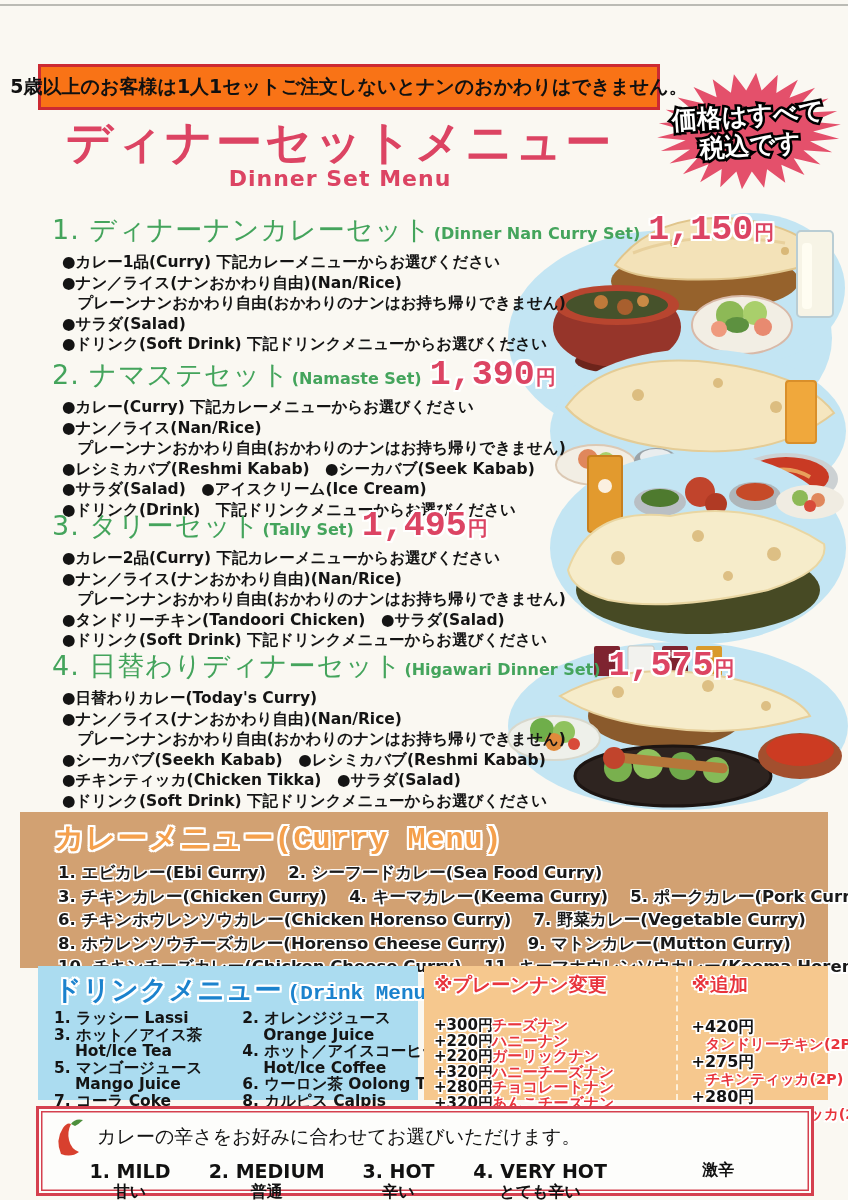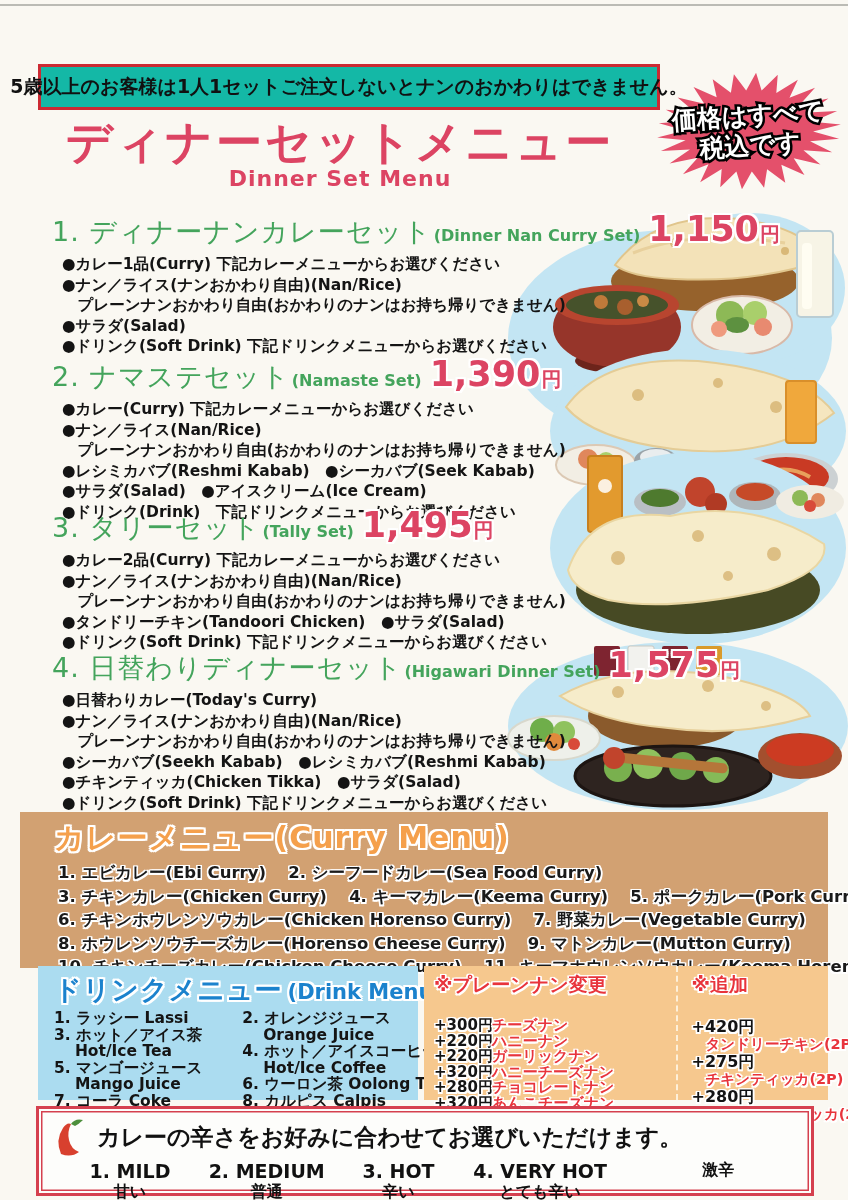--- a/index.html
+++ b/index.html
@@ -2,23 +2,23 @@
 <html><head>
 <meta charset="utf-8">
 <style>
   html,body{margin:0;padding:0;}
   body{width:848px;height:1200px;background:#ffffff;font-family:"DejaVu Sans",sans-serif;}
   .page{position:relative;width:848px;height:1200px;background:#faf8f2;overflow:hidden;}
   .scan-top{position:absolute;top:4px;left:0;width:848px;height:2px;background:#9a9a94;opacity:.65;}
 
   
   .ow{text-shadow:-1.5px -1.5px 0 #fff,1.5px -1.5px 0 #fff,-1.5px 1.5px 0 #fff,1.5px 1.5px 0 #fff,0 -1.5px 0 #fff,0 1.5px 0 #fff,-1.5px 0 0 #fff,1.5px 0 0 #fff;}
-  .ow2{text-shadow:-2px -2px 0 #fff,2px -2px 0 #fff,-2px 2px 0 #fff,2px 2px 0 #fff,0 -2px 0 #fff,0 2px 0 #fff,-2px 0 0 #fff,2px 0 0 #fff;}
-
-  .banner{position:absolute;left:38px;top:64px;width:616px;height:40px;background:#14b8a6;border:3px solid #cc2a33;display:flex;align-items:center;justify-content:center;}
+  .ow2{text-shadow:-2px -2px 0 #fff,2px -2px 0 #fff,-2px 2px 0 #fff,2px 2px 0 #fff,0 -2px 0 #fff,0 2px 0 #fff,-2px 0 0 #fff,2px 0 0 #fff;font-family:Liberation Mono, monospace;}
+
+  .banner{position:absolute;left:38px;top:64px;width:616px;height:40px;background:#f97316;border:3px solid #cc2a33;display:flex;align-items:center;justify-content:center;}
   .banner span{font-size:19px;font-weight:700;color:#111;letter-spacing:0px;white-space:nowrap;}
 
   .tax-badge{position:absolute;left:656px;top:70px;transform:rotate(-4deg);}
 
   .title-jp{position:absolute;left:40px;top:112px;width:600px;text-align:center;font-size:46px;font-weight:700;color:#dc4463;letter-spacing:3px;}
   .title-en{position:absolute;left:40px;top:166px;width:600px;text-align:center;font-size:22px;font-weight:700;color:#dc4463;letter-spacing:1px;}
 
   .photo{position:absolute;z-index:0;}
   .set{position:absolute;left:52px;z-index:2;width:560px;}
   .set-head{margin:0 0 4px 0;display:flex;align-items:baseline;white-space:nowrap;}
@@ -47,21 +47,21 @@
   .nan-row{display:flex;line-height:15.6px;white-space:nowrap;}
   .nan-price{font-size:15px;font-weight:700;color:#141414;width:58px;}
   .nan-name{font-size:15px;font-weight:700;color:#e8343c;}
   .add-col{flex:1;padding:6px 0 0 14px;border-left:2px dashed #fdf0da;}
   .add-price{font-size:16px;font-weight:700;color:#141414;line-height:18px;white-space:nowrap;}
   .add-name{font-size:14.5px;font-weight:700;color:#e8343c;line-height:17px;margin-left:14px;white-space:nowrap;}
 
   .spice-box{position:absolute;left:36px;top:1106px;width:772px;height:84px;background:#fdfdfb;border:3px solid #d5404f;box-shadow:inset 0 0 0 2px #fdfdfb, inset 0 0 0 3.5px #d5404f;z-index:3;}
   .spice-head{display:flex;align-items:center;margin:7px 0 2px 14px;}
   .spice-head .chili{margin-right:8px;}
-  .spice-head span{font-size:23px;font-weight:700;color:#111;}
+  .spice-head span{font-size:19px;font-weight:400;color:#111;}
   .spice-levels{display:flex;margin-left:30px;}
   .spice-item{text-align:center;}
   .spice-en{font-size:19px;font-weight:700;color:#111;white-space:nowrap;}
   .spice-jp{font-size:16px;font-weight:700;color:#111;white-space:nowrap;}
   .w1{width:125px}.w2{width:155px}.w3{width:115px}.w4{width:175px}.w5{width:190px}
 </style>
 </head>
 <body>
 
 <div class="page">

